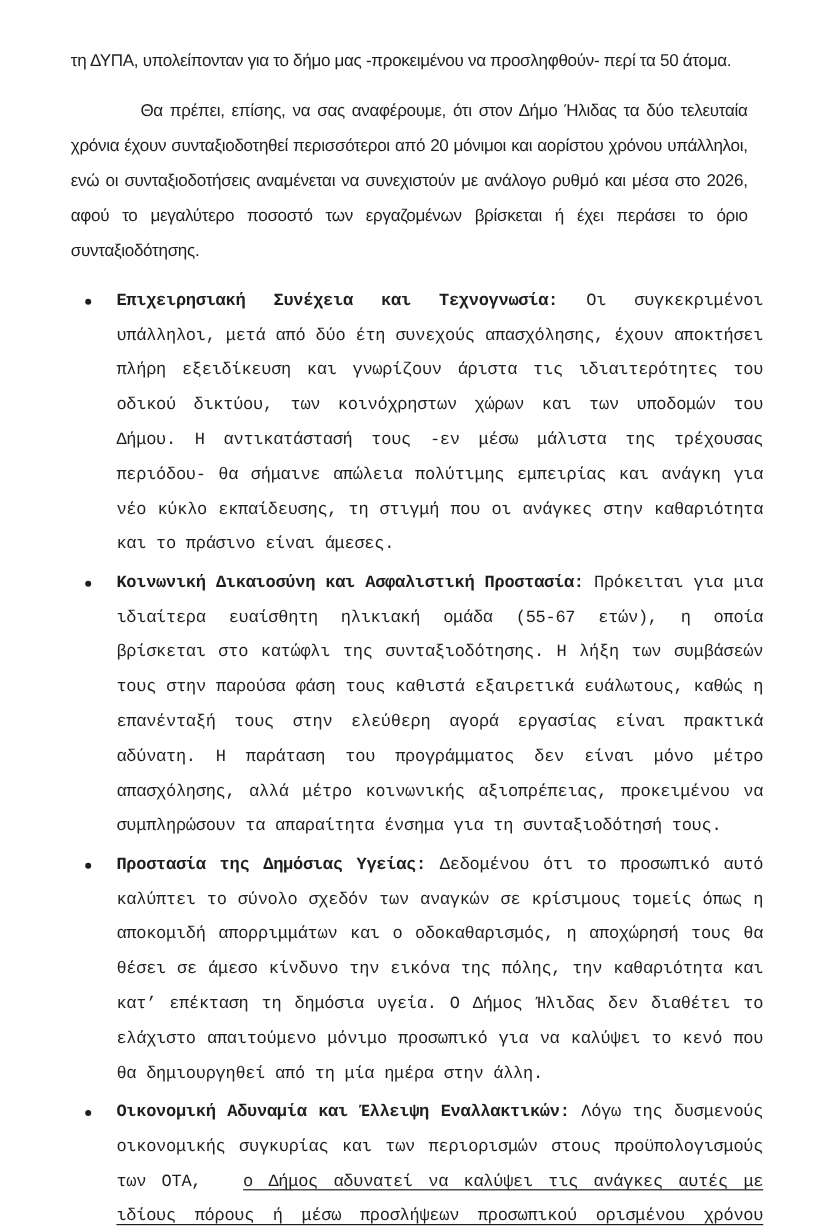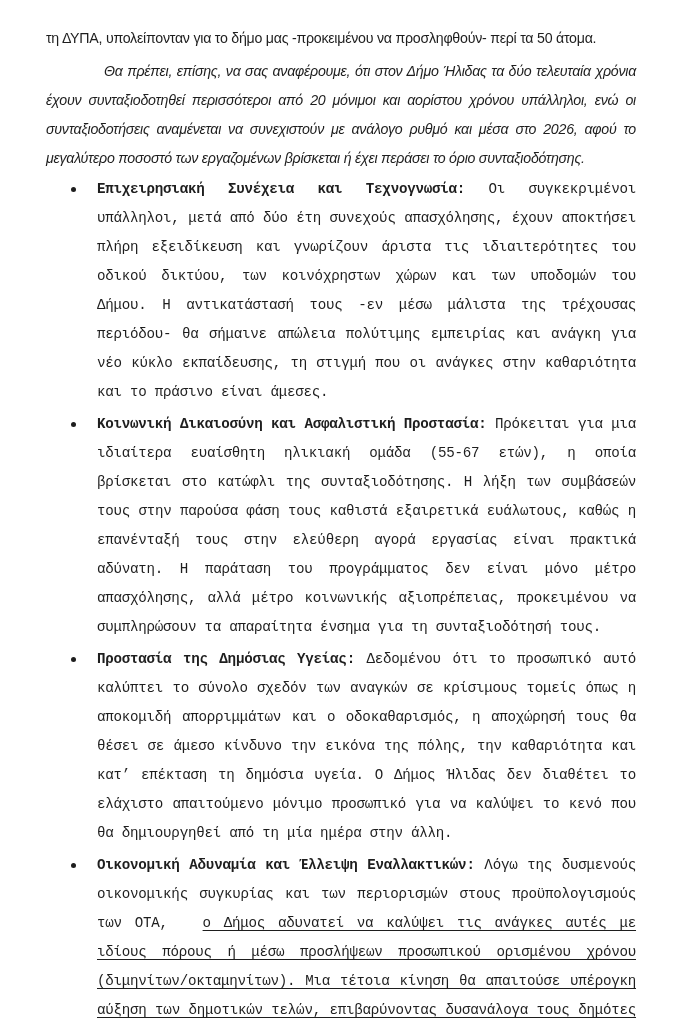--- a/index.html
+++ b/index.html
@@ -3,24 +3,24 @@
 <meta charset="utf-8">
 <style>
   html, body { margin: 0; padding: 0; background: #ffffff; }
   body { width: 683px; height: 1024px; overflow: hidden; position: relative; }
   .page {
     position: absolute; left: 46px; top: 24px; width: 590px;
     font-family: "Liberation Sans", sans-serif;
     font-size: 14.2px; line-height: 29px; color: #1e1e1e;
     letter-spacing: -0.25px;
   }
-  .para { margin: 0; text-align: justify; }
+  .para { margin: 13px; text-align: justify; }
   .indent { text-indent: 58px; }
   .indent-small { text-indent: 42px; }
-  .gap { margin-top: 4px; font-style: italic; }
+  .gap { margin-top: 4px; }
   ul.bullets { list-style: none; margin: 2px 0 0 0; padding: 0; font-family: Liberation Mono, monospace; }
   ul.bullets li { position: relative; padding-left: 51px; text-align: justify; margin-bottom: 3px; }
   .bullet-dot {
     position: absolute; left: 25px; top: 12px; width: 5px; height: 5px;
     border-radius: 50%; background: #1e1e1e;
   }
   .b { font-weight: bold; }
   .u { text-decoration: underline; text-underline-offset: 3px; margin-left: 22px; }
 </style>
 </head>

